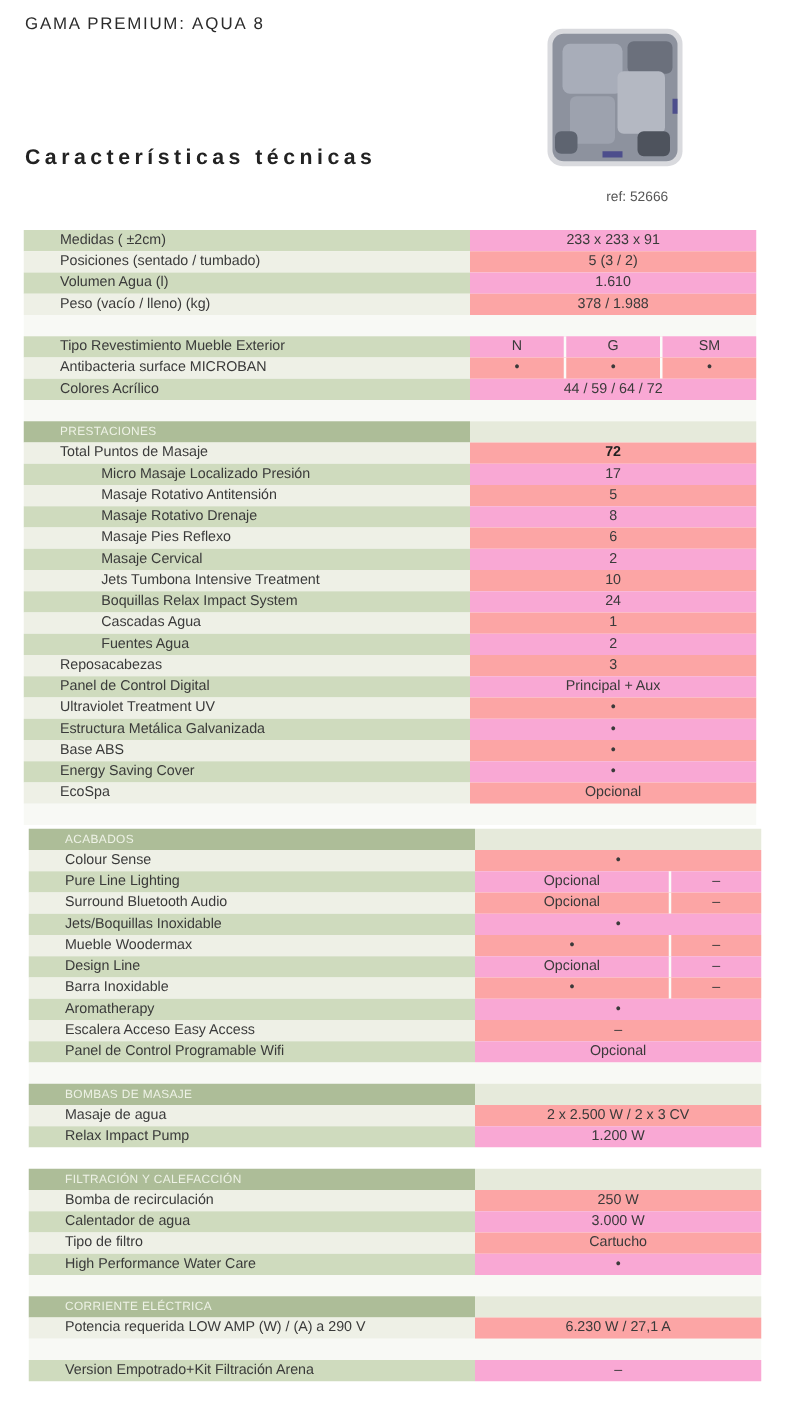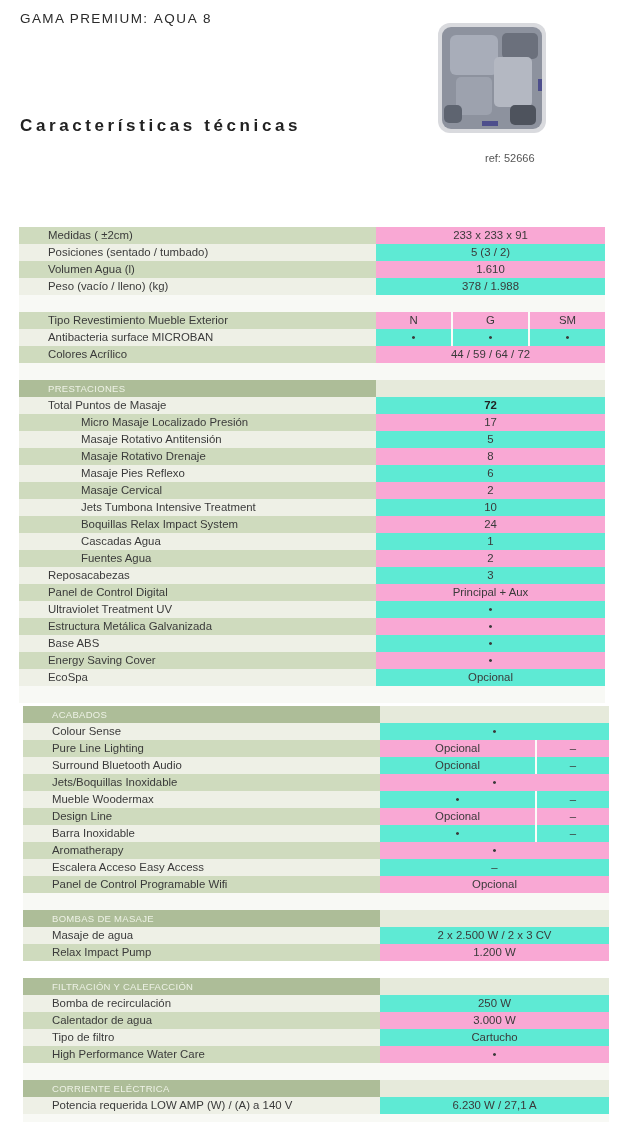--- a/index.html
+++ b/index.html
@@ -4,34 +4,34 @@
 <style>
   html, body { margin: 0; padding: 0; background: #ffffff; }
   body { width: 629px; height: 1122px; position: relative; overflow: hidden;
          font-family: "Liberation Sans", sans-serif; color: #3a3a3a; }
   .top-title { position: absolute; left: 20px; top: 11px; font-size: 13.5px; letter-spacing: 1.4px; color: #2b2b2b; }
   .top-title b { font-weight: normal; letter-spacing: 1.6px; }
   .section-title { position: absolute; left: 20px; top: 116px; font-size: 17px; font-weight: bold; letter-spacing: 3.6px; color: #222; }
   .spa-image { position: absolute; left: 436px; top: 21px; width: 112px; height: 114px; }
   .ref { position: absolute; left: 461px; top: 152px; font-size: 11px; color: #555; padding-left: 24px; }
 
-  .tbl { position: absolute; left: 19px; width: 586px; margin-top: 43px; }
+  .tbl { position: absolute; left: 19px; width: 586px; }
   .tbl.shift { left: 23px; }
   .row { display: flex; height: 17px; font-size: 11.4px; line-height: 17px; }
   .row .lbl { width: 357px; padding-left: 29px; box-sizing: border-box; white-space: nowrap; }
   .row .lbl.sub { padding-left: 62px; }
   .row .val { flex: 1; display: flex; }
   .row .val .c { flex: 1; text-align: center; }
   .row .val .c + .c { border-left: 2px solid #fbfcf9; }
   .row .val .c.wide { flex: 0 0 152px; }
 
   .row.dark .lbl { background: #cfdbbe; }
   .row.dark .val { background: #f9a8d4; }
   .row.light .lbl { background: #eef0e6; }
-  .row.light .val { background: #5eead4; justify-content: center; }
+  .row.light .val { background: #fca5a5; justify-content: center; }
   .row.head .lbl { background: #adbd98; color: #eef2e6; font-size: 9.5px; letter-spacing: 0.3px; }
   .row.head .val { background: #e6eadb; }
   .row.gap .lbl, .row.gap .val { background: #f8f9f5; }
   .row.gap.blank { background: #fff; }
   .row.gap.blank .lbl, .row.gap.blank .val { background: #ffffff; }
   .bold { font-weight: bold; color: #222; }
 </style>
 </head>
 <body>
 
@@ -357,21 +357,21 @@
       <div class="val"></div>
     </div>
 </div>
 
 <div class="tbl shift" style="top:1037px">
   <div class="row head">
       <div class="lbl">CORRIENTE ELÉCTRICA</div>
       <div class="val"></div>
     </div>
   <div class="row light">
-      <div class="lbl">Potencia requerida LOW AMP (W) / (A) a 140 V</div>
+      <div class="lbl">Potencia requerida LOW AMP (W) / (A) a 290 V</div>
       <div class="val">
         <div class="c">6.230 W / 27,1 A</div>
       </div>
     </div>
   <div class="row gap">
       <div class="lbl"></div>
       <div class="val"></div>
     </div>
   <div class="row dark">
       <div class="lbl">Version Empotrado+Kit Filtración Arena</div>

